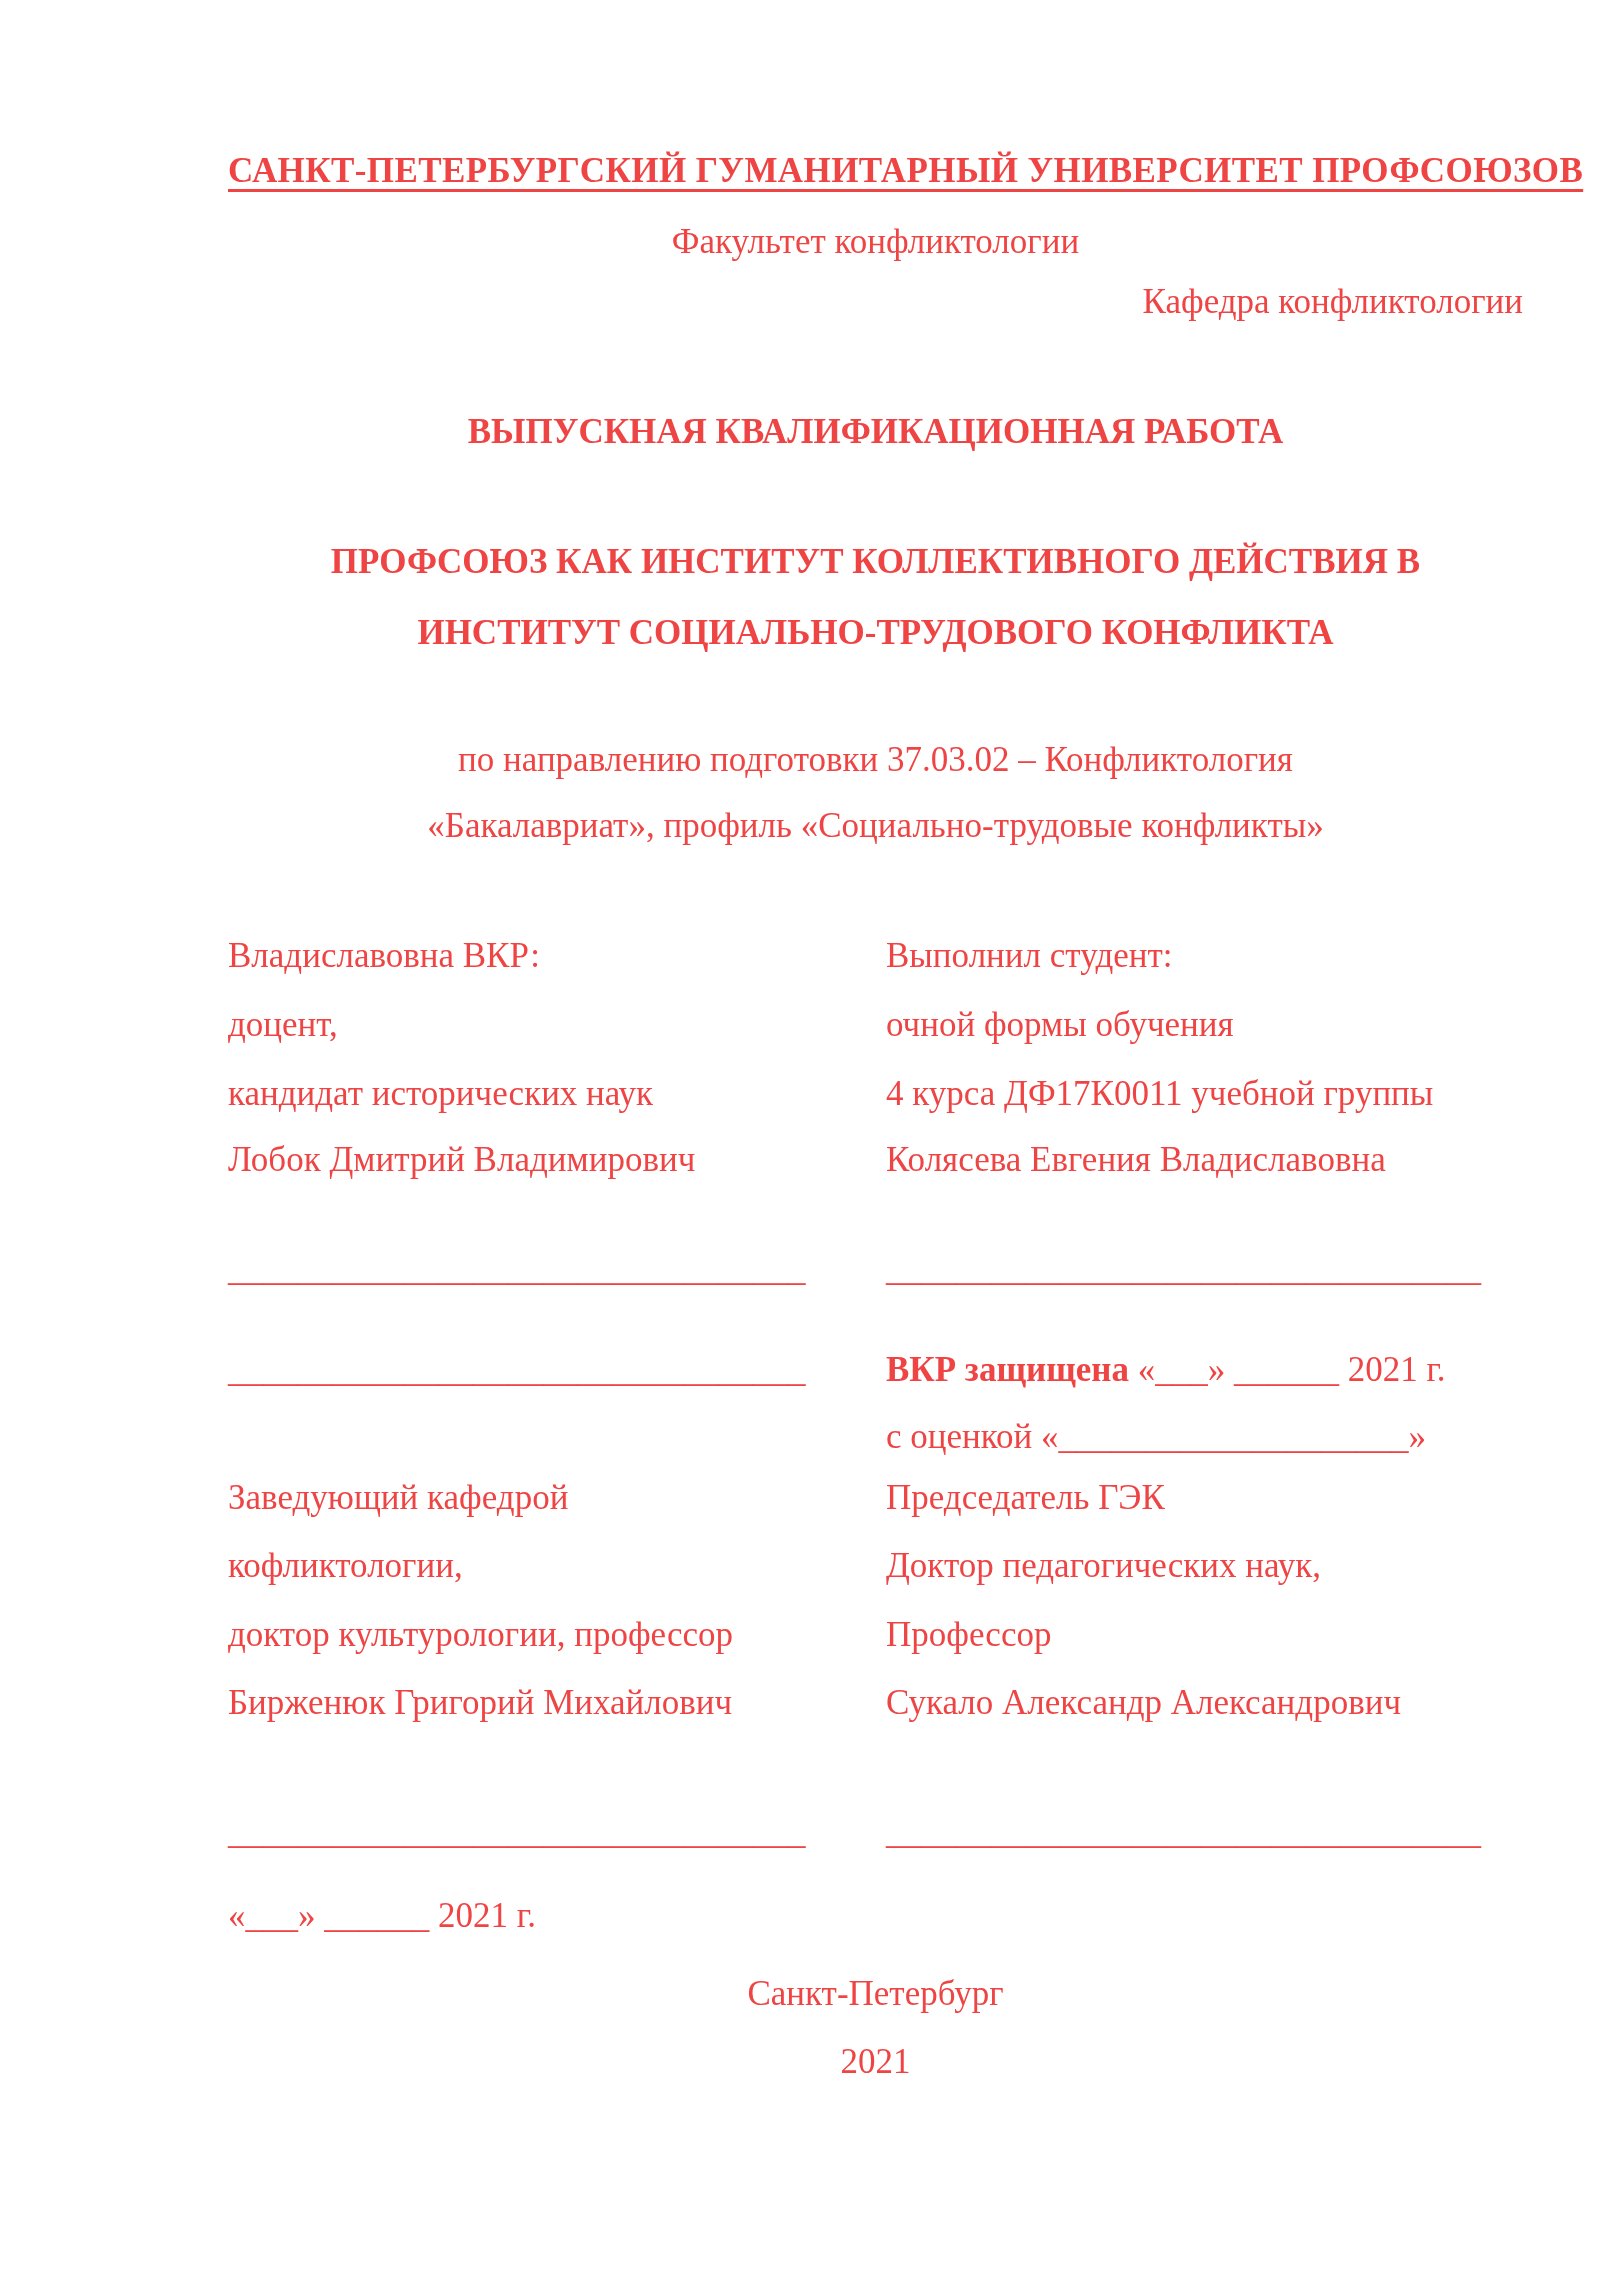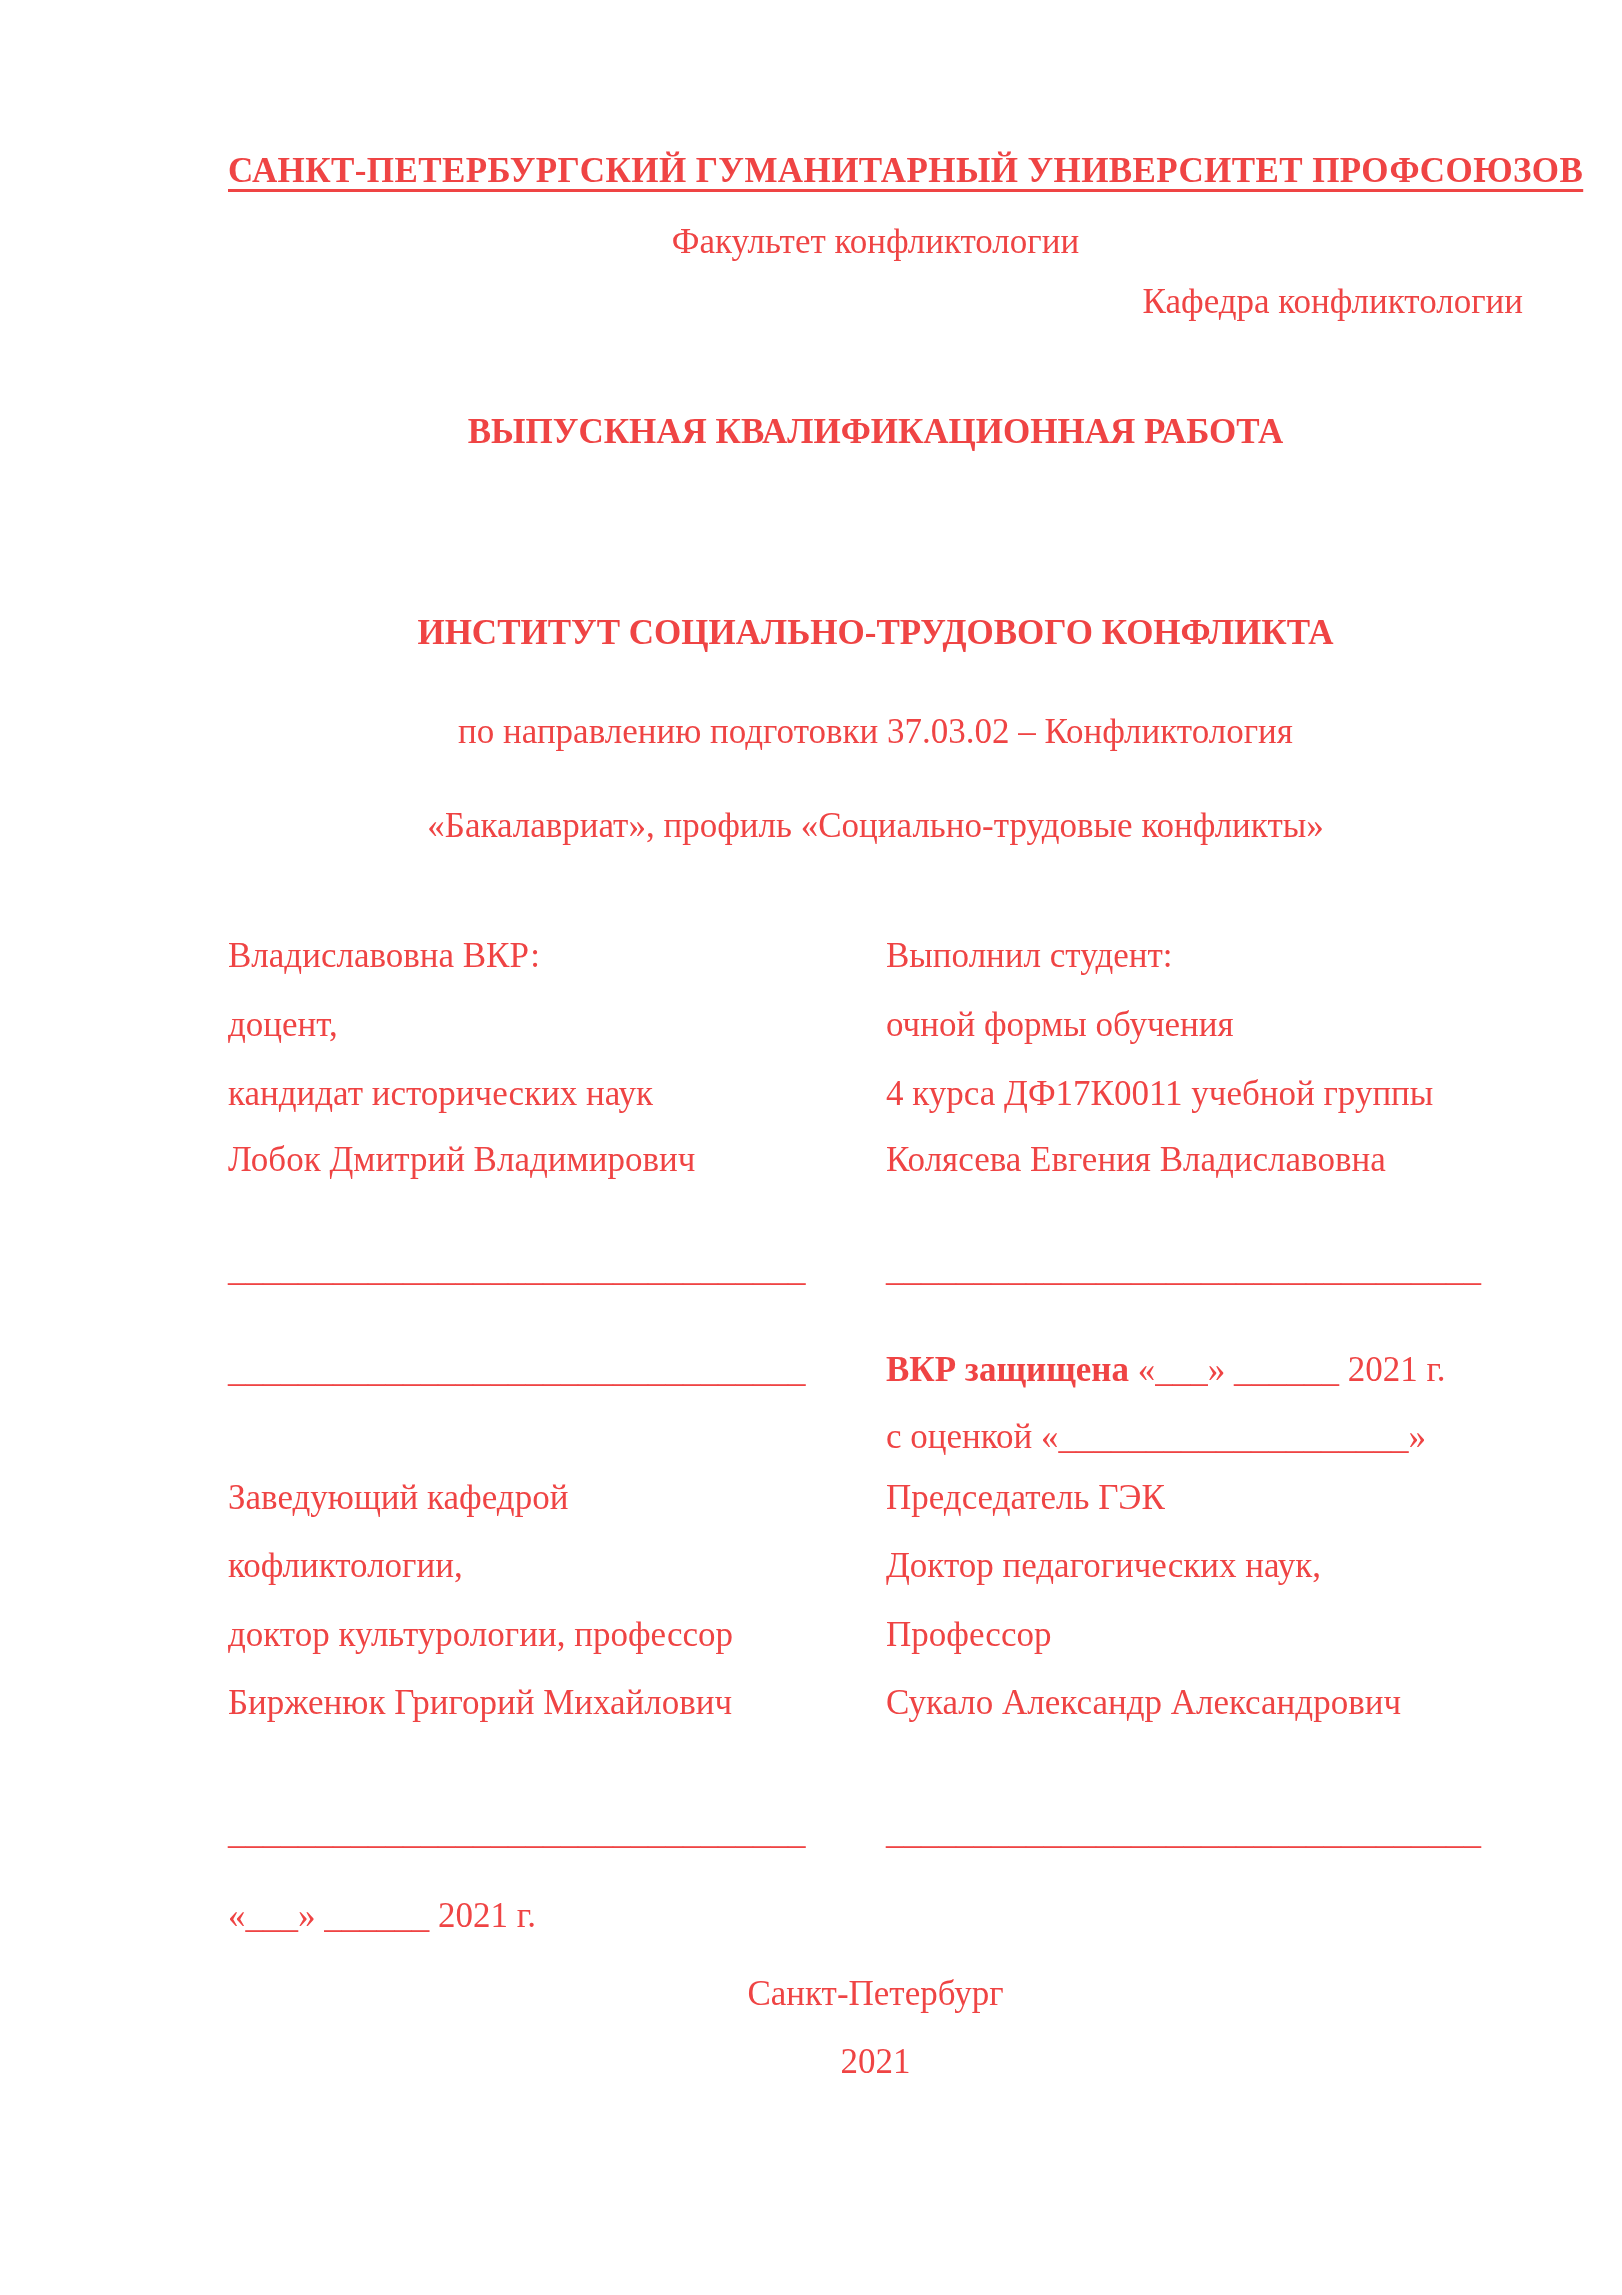--- a/index.html
+++ b/index.html
@@ -42,21 +42,21 @@
   .univ { font-size: 35px; letter-spacing: 0.4px; }
   .cl { position: absolute; left: 0;     top: 0; }
   .cr { position: absolute; left: 658px; top: 0; }
 
   .y190  { top: 149px;  }
   .y270  { top: 220px;  }
   .y357  { top: 280px;  }
   .y522  { top: 410px;  }
   .y688  { top: 540px;  }
   .y778  { top: 611px;  }
-  .y940  { top: 710px;  }
+  .y940  { top: 738px;  }
   .y1024 { top: 804px; }
   .y1190 { top: 934px; }
   .y1278 { top: 1003px; }
   .y1366 { top: 1072px; }
   .y1450 { top: 1138px; }
   .y1588 { top: 1247px; }
   .y1717 { top: 1348px; }
   .y1802 { top: 1415px; }
   .y1880 { top: 1476px; }
   .y1967 { top: 1544px; }
@@ -76,20 +76,21 @@
     <div class="row t-center y190">
       <span class="bold u-line univ">САНКТ-ПЕТЕРБУРГСКИЙ ГУМАНИТАРНЫЙ УНИВЕРСИТЕТ ПРОФСОЮЗОВ</span>
     </div>
 
     <div class="row t-center y270">Факультет конфликтологии</div>
 
     <div class="row t-right y357">Кафедра конфликтологии</div>
 
     <div class="row t-center bold y522">ВЫПУСКНАЯ КВАЛИФИКАЦИОННАЯ РАБОТА</div>
 
+    <div class="row t-center bold y688">ПРОФСОЮЗ КАК ИНСТИТУТ КОЛЛЕКТИВНОГО ДЕЙСТВИЯ В</div>
     <div class="row t-center bold y778">ИНСТИТУТ СОЦИАЛЬНО-ТРУДОВОГО КОНФЛИКТА</div>
 
     <div class="row t-center y940">по направлению подготовки 37.03.02 – Конфликтология</div>
     <div class="row t-center y1024">«Бакалавриат», профиль «Социально-трудовые конфликты»</div>
 
     <div class="row y1190">
       <span class="cl">Владиславовна ВКР:</span>
       <span class="cr">Выполнил студент:</span>
     </div>
     <div class="row y1278">

